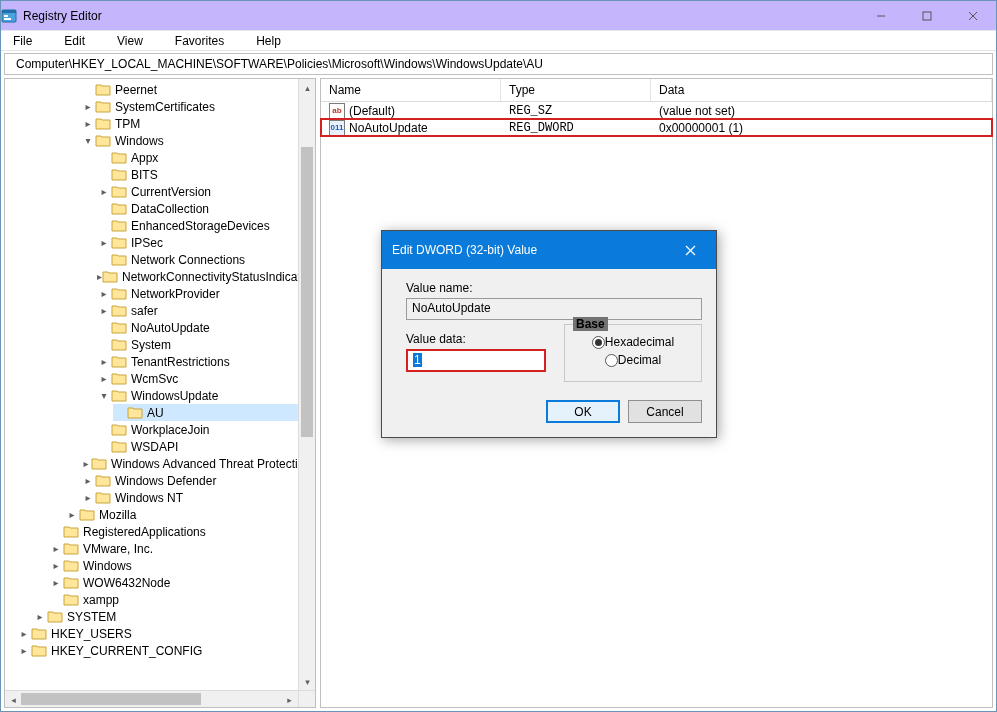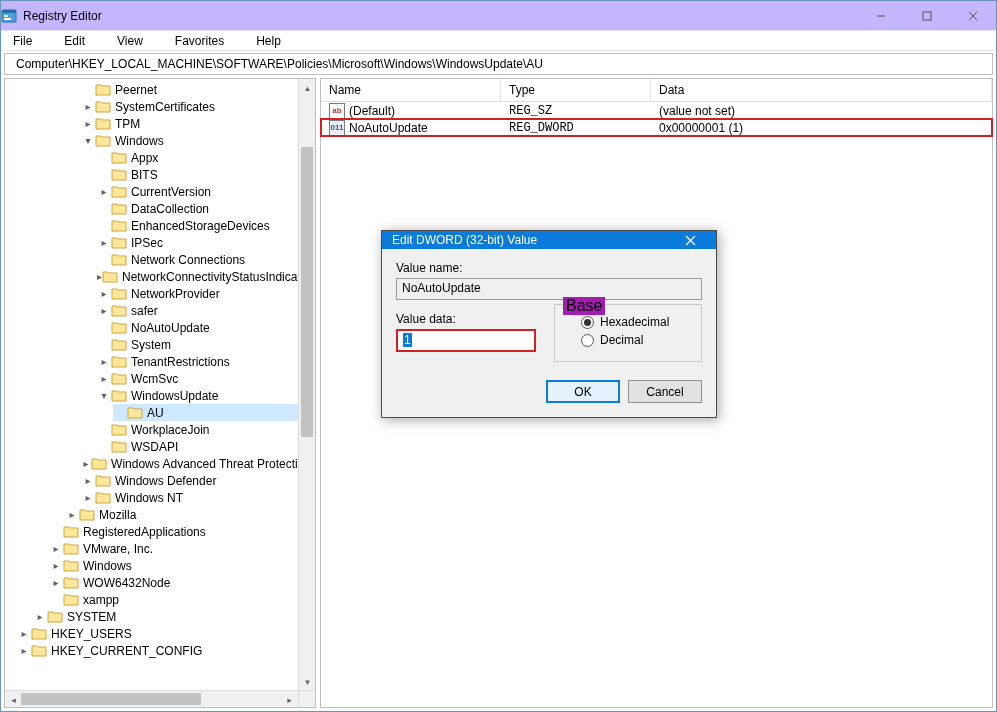--- a/index.html
+++ b/index.html
@@ -196,35 +196,35 @@
   .dialog {
     position: absolute;
     left: 380px; top: 229px;
     width: 336px;
     border: 1px solid #4b4b4b;
     box-shadow: 2px 2px 12px rgba(0,0,0,.35);
     background: #f0f0f0;
     z-index: 10;
   }
   .dialog .dlg-title {
-    height: 18px;
+    height: 38px;
     background: #0a7bda;
     color: #fff;
     display: flex; align-items: center;
     padding: 0 6px 0 10px;
     font-size: 12px;
   }
   .dialog .dlg-title .spacer { flex: 1; }
   .dlg-close {
     width: 40px; height: 30px;
     display: inline-flex; align-items: center; justify-content: center;
     color: #fff; font-size: 13px;
   }
   .dlg-body {
-    padding: 12px 14px 14px 14px;
+    padding: 12px 14px 14px 24px;
   }
   .dlg-label { font-size: 12px; margin-bottom: 3px; }
   .dlg-ro {
     width: 100%;
     height: 22px;
     border: 1px solid #9a9a9a;
     background: #f0f0f0;
     padding: 2px 5px;
     font-size: 12px;
     margin-bottom: 12px;
@@ -243,28 +243,30 @@
     background: #0a7bda; color: #fff; padding: 0 1px;
   }
   .fieldset {
     border: 1px solid #c8c8c8;
     padding: 6px 10px 10px 10px;
     position: relative;
     margin-top: -8px;
   }
   .fieldset .legend {
     position: absolute; top: -8px; left: 8px;
-    background: #a21caf;
+    background: #737373;
     padding: 0 3px;
-    font-size: 16px;
+    font-size: 12px;
+    font-weight: bold;
   }
   .radio-row {
-    display: flex; align-items: center; gap: 6px;
-    margin: 4px 16px;
-    font-size: 12px;
+    display: flex; align-items: center; 
+    margin: 4px 0;
+    font-size: 12px;
+    justify-content: center;
   }
   .radio {
     width: 13px; height: 13px; border-radius: 50%;
     border: 1px solid #555;
     display: inline-flex; align-items: center; justify-content: center;
     background: #fff;
   }
   .radio.checked::after {
     content: ""; width: 7px; height: 7px; border-radius: 50%; background: #333;
   }

